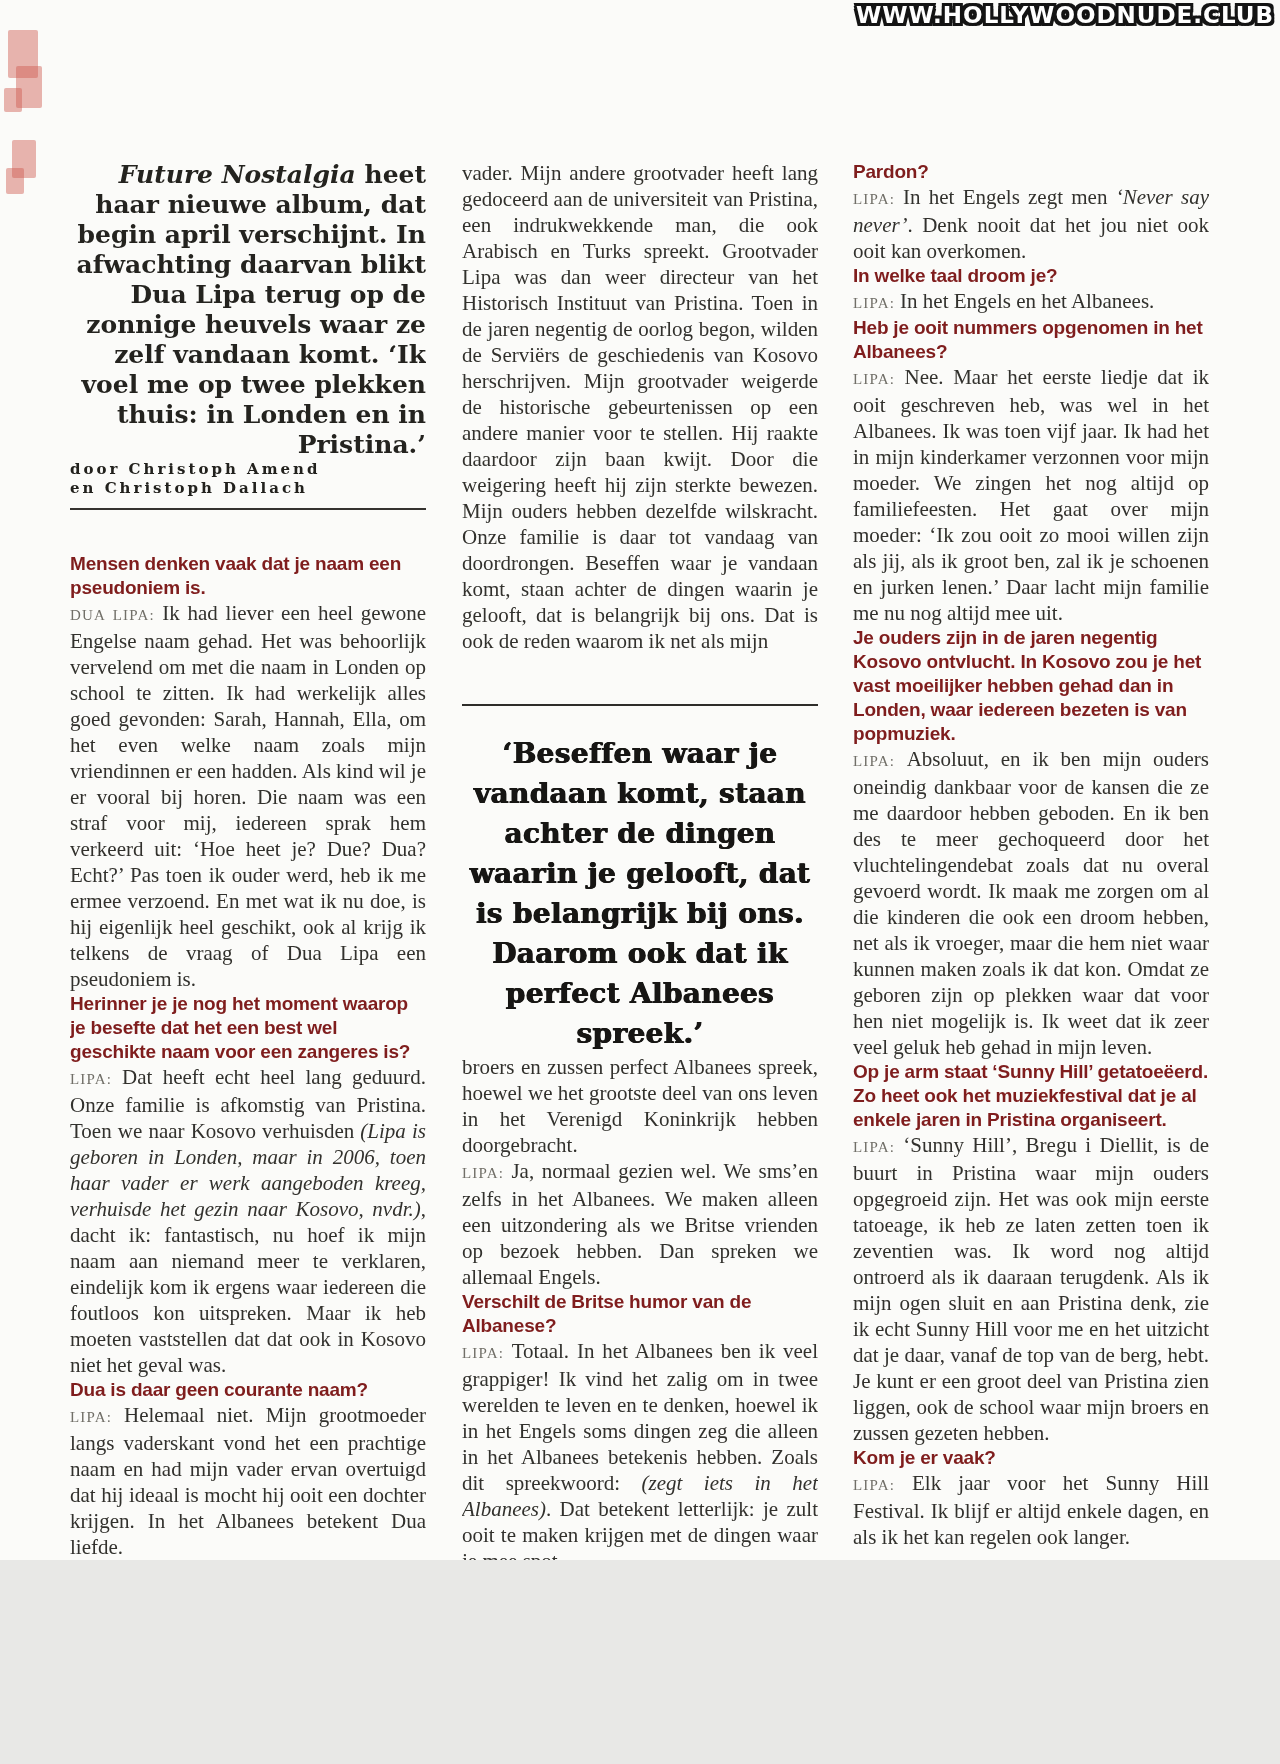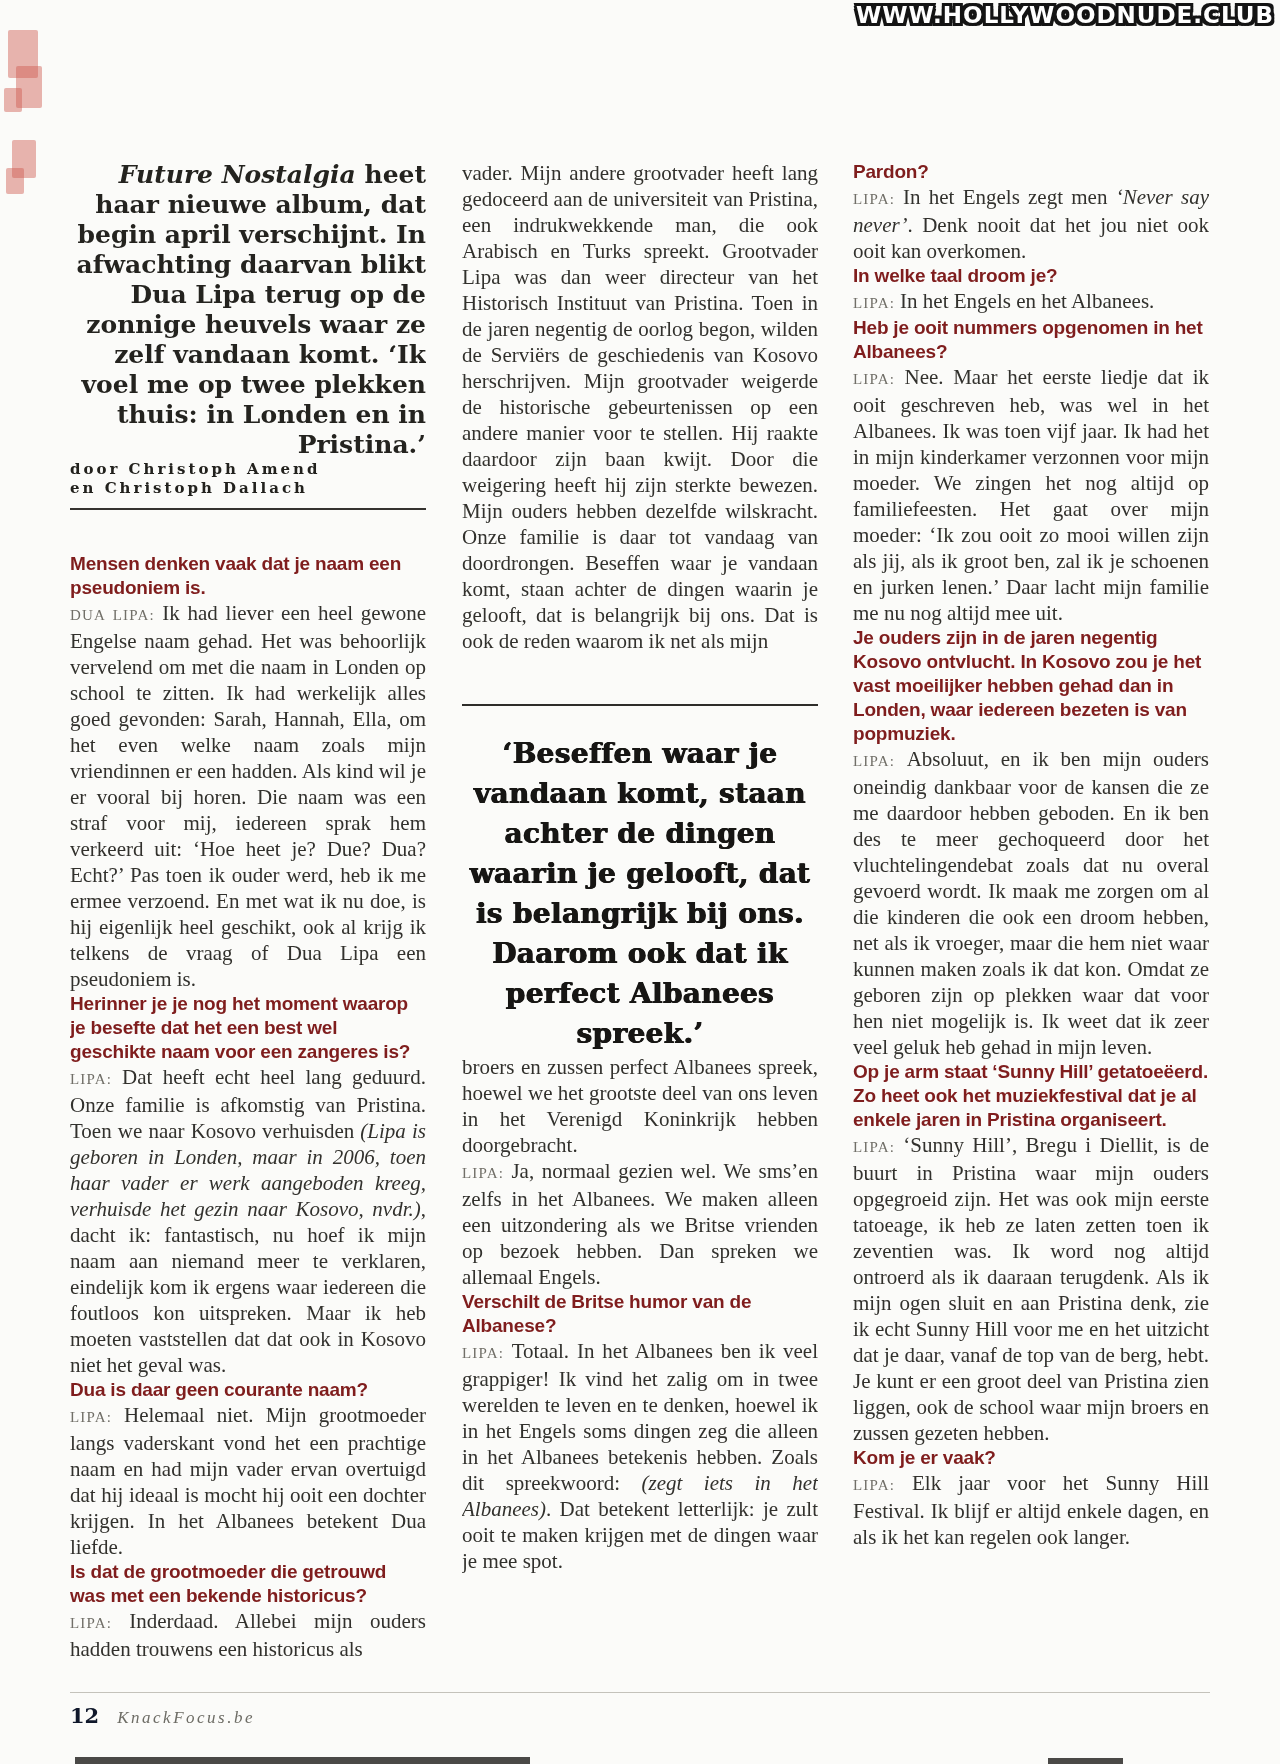--- a/index.html
+++ b/index.html
@@ -1,17 +1,17 @@
 <!DOCTYPE html>
 <html><head>
 <meta charset="utf-8">
 <style>
   html,body{margin:0;padding:0;background:#e8e8e6;}
   #page{
-    position:relative;width:1280px;height:1764px;background:#fbfbf9;
+    position:relative;width:1280px;height:1560px;background:#fbfbf9;
     font-family:"Liberation Serif",serif;color:#32312d;overflow:hidden;
   }
   
   .watermark{
     position:absolute;top:2px;right:6px;
     font-family:"DejaVu Sans",sans-serif;font-weight:bold;font-size:23px;
     letter-spacing:1px;color:#ffffff;white-space:nowrap;
     text-shadow:
       -3px -3px 0 #141414, 3px -3px 0 #141414, -3px 3px 0 #141414, 3px 3px 0 #141414,
       -3px 0 0 #141414, 3px 0 0 #141414, 0 -3px 0 #141414, 0 3px 0 #141414,

